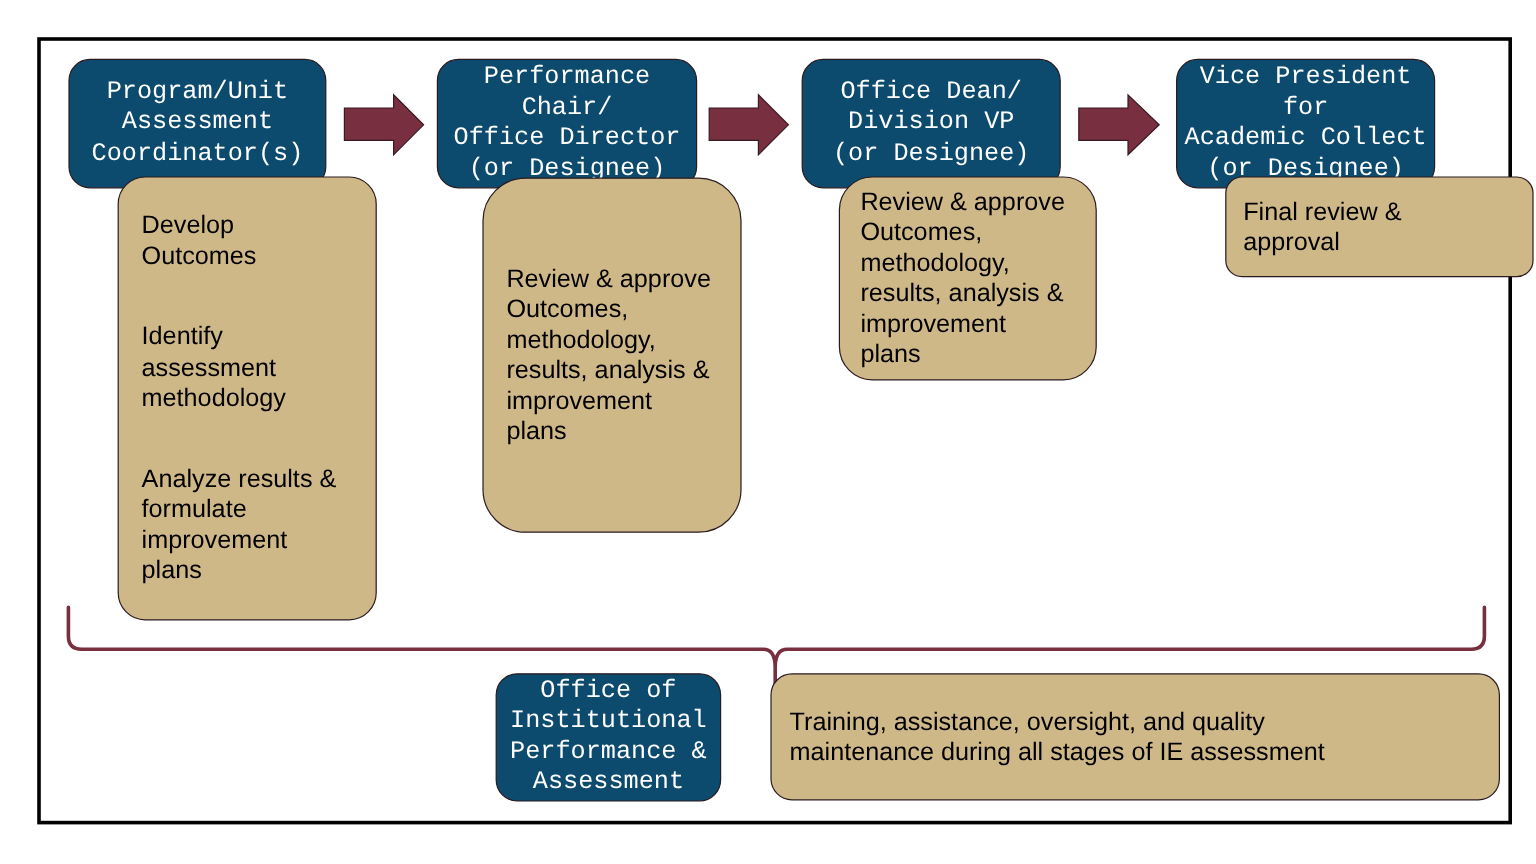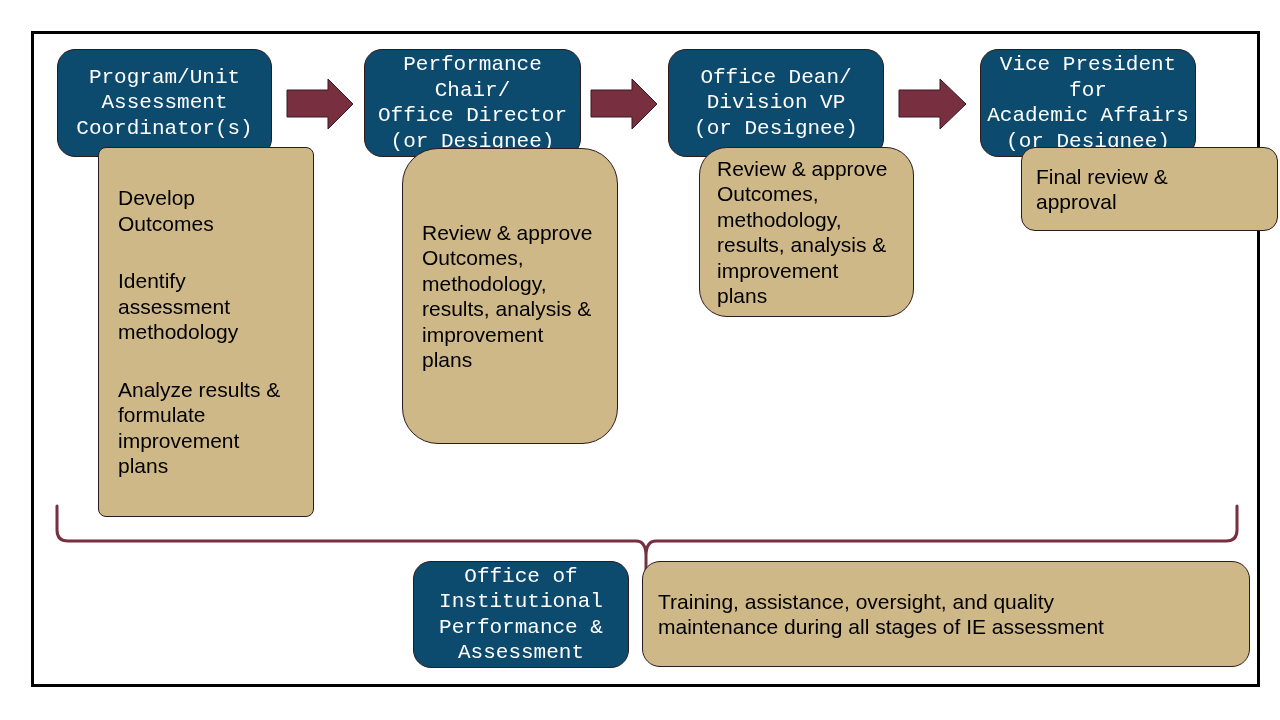--- a/index.html
+++ b/index.html
@@ -7,36 +7,36 @@
            font-family: "Liberation Sans", sans-serif; }
     .frame { position: absolute; left: 31px; top: 31px; width: 1229px; height: 656px;
              box-sizing: border-box; border: 3px solid #000000; }
     .box { position: absolute; box-sizing: border-box; border: 1px solid #2b1a1e;
            display: flex; flex-direction: column; justify-content: center; }
     .role { background: #0c4a6e; color: #ffffff; border-radius: 18px; text-align: center;
             font-size: 21px; line-height: 25.5px; white-space: pre-line; font-family: Liberation Mono, monospace; }
     .task { background: #CEB888; color: #000000; text-align: left;
             font-size: 21px; line-height: 25.5px; }
     .task p { margin: 0; white-space: pre-line; }
-    .task p + p { margin-top: 32px; }
+    .task p + p { margin-top: 42px; }
     .overlay { position: absolute; left: 0; top: 0; width: 1280px; height: 720px; pointer-events: none; }
     .arrow { fill: #782F40; stroke: #3a1a22; stroke-width: 1; }
     .brace { fill: none; stroke: #782F40; stroke-width: 3; stroke-linecap: round; stroke-linejoin: round; }
 
     #role-1 { left: 57px;  top: 49px; width: 215px; height: 108px; }
     #role-2 { left: 364px; top: 49px; width: 217px; height: 108px; }
     #role-3 { left: 668px; top: 49px; width: 216px; height: 108px; }
     #role-4 { left: 980px; top: 49px; width: 216px; height: 108px; }
 
-    #task-1 { left: 98px;   top: 147px; width: 216px; height: 370px; border-radius: 8px; padding-left: 19px; }
+    #task-1 { left: 98px;   top: 147px; width: 216px; height: 370px; border-radius: 23px; padding-left: 19px; }
     #task-2 { left: 402px;  top: 148px; width: 216px; height: 296px; border-radius: 36px; padding-left: 19px; }
     #task-3 { left: 699px;  top: 147px; width: 215px; height: 170px; border-radius: 28px; padding-left: 17px; }
     #task-4 { left: 1021px; top: 147px; width: 257px; height: 84px;  border-radius: 14px; padding-left: 14px; }
 
-    #support-role { left: 413px; top: 561px; width: 216px; height: 107px; }
+    #support-role { left: 413px; top: 561px; width: 188px; height: 107px; }
     #support-desc { left: 642px; top: 561px; width: 608px; height: 106px; border-radius: 18px; padding-left: 15px; }
   </style>
 </head>
 <body>
 
 <div class="frame"></div>
 
 <div class="box role" id="role-1">
   <span>Program/Unit
 Assessment
@@ -77,21 +77,21 @@
   <p>Review &amp; approve
 Outcomes,
 methodology,
 results, analysis &amp;
 improvement
 plans</p>
 </div>
 
 <div class="box role" id="role-4">
   <span>Vice President for
-Academic Affairs
+Academic Collect
 (or Designee)</span>
 </div>
 <div class="box task" id="task-4">
   <p>Final review &amp;
 approval</p>
 </div>
 
 <svg class="overlay" viewBox="0 0 1280 720">
   <polygon class="arrow" points="287,90 328,90 328,79 353,104 328,129 328,117 287,117"></polygon>
   <polygon class="arrow" points="591,90 632,90 632,79 657,104 632,129 632,117 591,117"></polygon>

